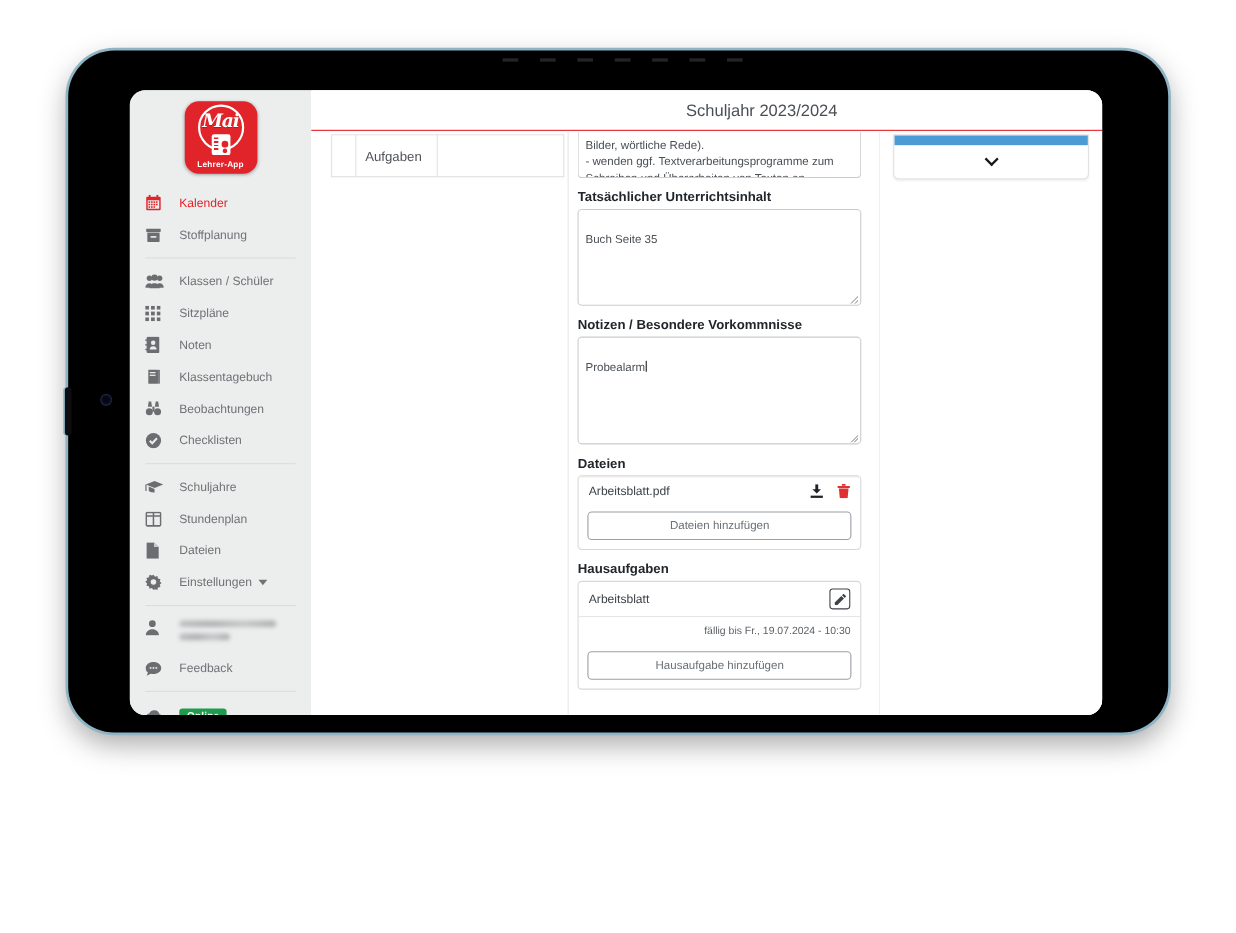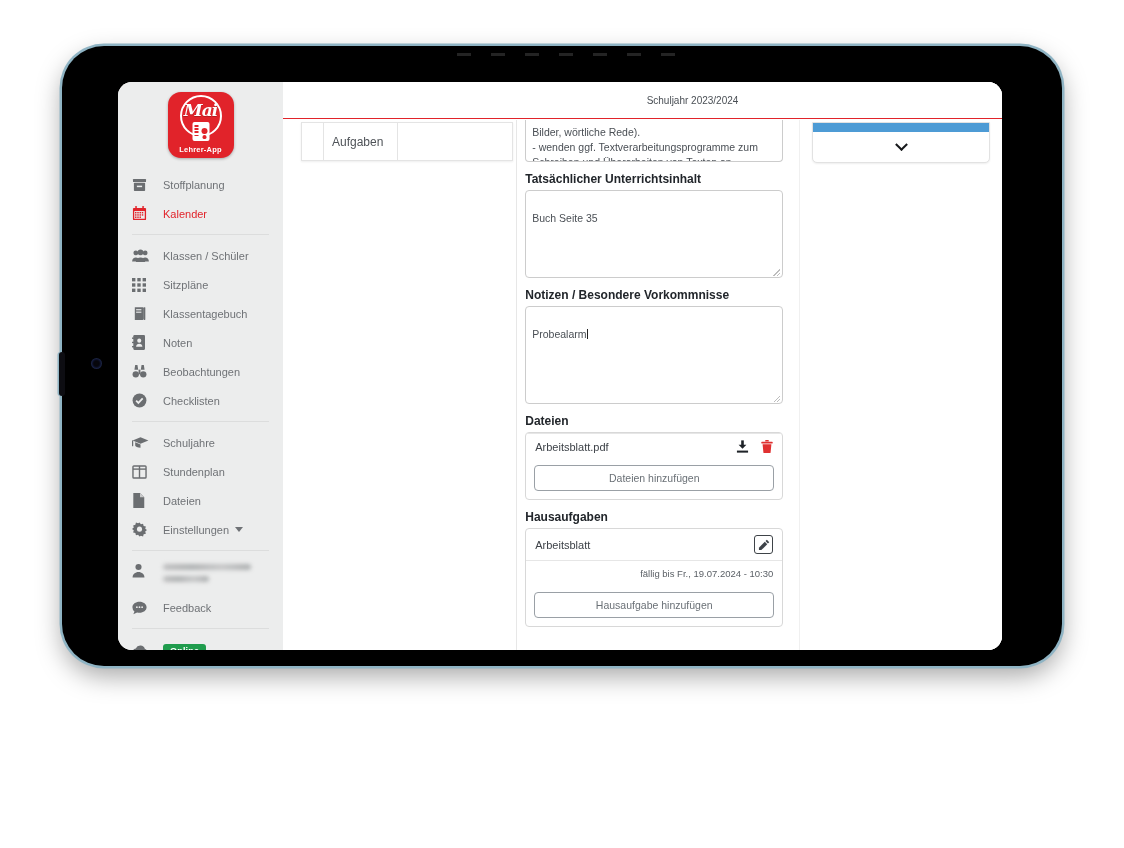--- a/index.html
+++ b/index.html
@@ -156,21 +156,21 @@
     background: #fff;
   }
   #topbar {
     height: 37px;
     background: #fff;
     border-bottom: 1px solid #e1232a;
     display: flex; align-items: center; justify-content: center;
     position: relative;
   }
   #topbar .title {
-    font-size: 10px; color: #4a4f55; font-weight: normal;
+    font-size: 15px; color: #4a4f55; font-weight: normal;
     margin-left: 100px;
   }
 
   #content {
     position: absolute; top: 38px; left: 0; right: 0; bottom: 0;
     display: flex;
     background: #fff;
   }
 
   
@@ -327,31 +327,20 @@
 
   <div id="screen">
 
     <div id="sidebar">
 
       <div id="logo">
         <div class="ring"></div>
         <div class="script">Mai</div>
         <div class="book"></div>
         <div class="tag">Lehrer-App</div>
-      </div>
-
-      <div class="nav-item">
-        <span class="ico">
-          <svg width="15" height="14" viewBox="0 0 16 15" fill="currentColor">
-            <rect x="1" y="1" width="14" height="3.4" rx=".6"></rect>
-            <rect x="2" y="5" width="12" height="9" rx=".8"></rect>
-            <rect x="5.2" y="8.2" width="5.6" height="1.6" fill="#eceded"></rect>
-          </svg>
-        </span>
-        <span>Stoffplanung</span>
       </div>
 
       <div class="nav-item active">
         <span class="ico">
           <svg width="15" height="15" viewBox="0 0 16 16" fill="currentColor">
             <rect x="1" y="2" width="14" height="13" rx="1"></rect>
             <rect x="2.4" y="5.4" width="11.2" height="8.2" fill="#eceded"></rect>
             <g fill="currentColor">
               <rect x="3.2" y="6.4" width="1.6" height="1.5"></rect>
                 <rect x="5.6" y="6.4" width="1.6" height="1.5"></rect>
@@ -365,20 +354,31 @@
                 <rect x="5.6" y="11.2" width="1.6" height="1.5"></rect>
               <rect x="8" y="11.2" width="1.6" height="1.5"></rect>
             </g>
             <rect x="3.5" y="0" width="1.6" height="3" rx=".5"></rect>
             <rect x="11" y="0" width="1.6" height="3" rx=".5"></rect>
           </svg>
         </span>
         <span>Kalender</span>
       </div>
 
+      <div class="nav-item">
+        <span class="ico">
+          <svg width="15" height="14" viewBox="0 0 16 15" fill="currentColor">
+            <rect x="1" y="1" width="14" height="3.4" rx=".6"></rect>
+            <rect x="2" y="5" width="12" height="9" rx=".8"></rect>
+            <rect x="5.2" y="8.2" width="5.6" height="1.6" fill="#eceded"></rect>
+          </svg>
+        </span>
+        <span>Stoffplanung</span>
+      </div>
+
       <div class="nav-sep"></div>
 
       <div class="nav-item">
         <span class="ico">
           <svg width="17" height="14" viewBox="0 0 18 15" fill="currentColor">
             <circle cx="4" cy="4.2" r="2.6"></circle>
               <circle cx="14" cy="4.2" r="2.6"></circle>
             <circle cx="9" cy="3.6" r="3.1"></circle>
             <path d="M0 13.4c0-2.6 1.9-4.2 4-4.2s4 1.6 4 4.2z"></path>
             <path d="M10 13.4c0-2.6 1.9-4.2 4-4.2s4 1.6 4 4.2z"></path>
@@ -400,42 +400,42 @@
             <rect x="0" y="10.6" width="3.4" height="3.4"></rect>
               <rect x="5.3" y="10.6" width="3.4" height="3.4"></rect>
               <rect x="10.6" y="10.6" width="3.4" height="3.4"></rect>
           </svg>
         </span>
         <span>Sitzpläne</span>
       </div>
 
       <div class="nav-item">
         <span class="ico">
-          <svg width="15" height="15" viewBox="0 0 16 16" fill="currentColor">
-            <path d="M3 1.2h8.4c.7 0 1.2.5 1.2 1.2v11.2c0 .7-.5 1.2-1.2 1.2H3z"></path>
-            <rect x="12.6" y="1.2" width="1.6" height="13.6" rx=".5"></rect>
-            <rect x="4.4" y="3.4" width="5.6" height="1.2" fill="#eceded"></rect>
-            <rect x="4.4" y="6" width="5.6" height="1.2" fill="#eceded"></rect>
-          </svg>
-        </span>
-        <span>Klassentagebuch</span>
-      </div>
-
-      <div class="nav-item">
-        <span class="ico">
           <svg width="13" height="15" viewBox="0 0 14 16" fill="currentColor">
             <rect x="1.4" y="0" width="12.6" height="16" rx="1.2"></rect>
             <rect x="0" y="2.6" width="2.6" height="1.5"></rect>
               <rect x="0" y="7.2" width="2.6" height="1.5"></rect>
               <rect x="0" y="11.8" width="2.6" height="1.5"></rect>
             <circle cx="7.8" cy="6" r="2.2" fill="#eceded"></circle>
             <path d="M4.4 12.6c0-2 1.5-3.2 3.4-3.2s3.4 1.2 3.4 3.2z" fill="#eceded"></path>
           </svg>
         </span>
         <span>Noten</span>
+      </div>
+
+      <div class="nav-item">
+        <span class="ico">
+          <svg width="15" height="15" viewBox="0 0 16 16" fill="currentColor">
+            <path d="M3 1.2h8.4c.7 0 1.2.5 1.2 1.2v11.2c0 .7-.5 1.2-1.2 1.2H3z"></path>
+            <rect x="12.6" y="1.2" width="1.6" height="13.6" rx=".5"></rect>
+            <rect x="4.4" y="3.4" width="5.6" height="1.2" fill="#eceded"></rect>
+            <rect x="4.4" y="6" width="5.6" height="1.2" fill="#eceded"></rect>
+          </svg>
+        </span>
+        <span>Klassentagebuch</span>
       </div>
 
       <div class="nav-item">
         <span class="ico">
           <svg width="15" height="15" viewBox="0 0 16 16" fill="currentColor">
             <path d="M3.4 1h2.4l.8 5.2H2.6z"></path>
               <path d="M10.2 1h2.4l.8 5.2H9.4z"></path>
             <circle cx="4" cy="11" r="3.4"></circle>
               <circle cx="12" cy="11" r="3.4"></circle>
             <rect x="7" y="6" width="2" height="5"></rect>

